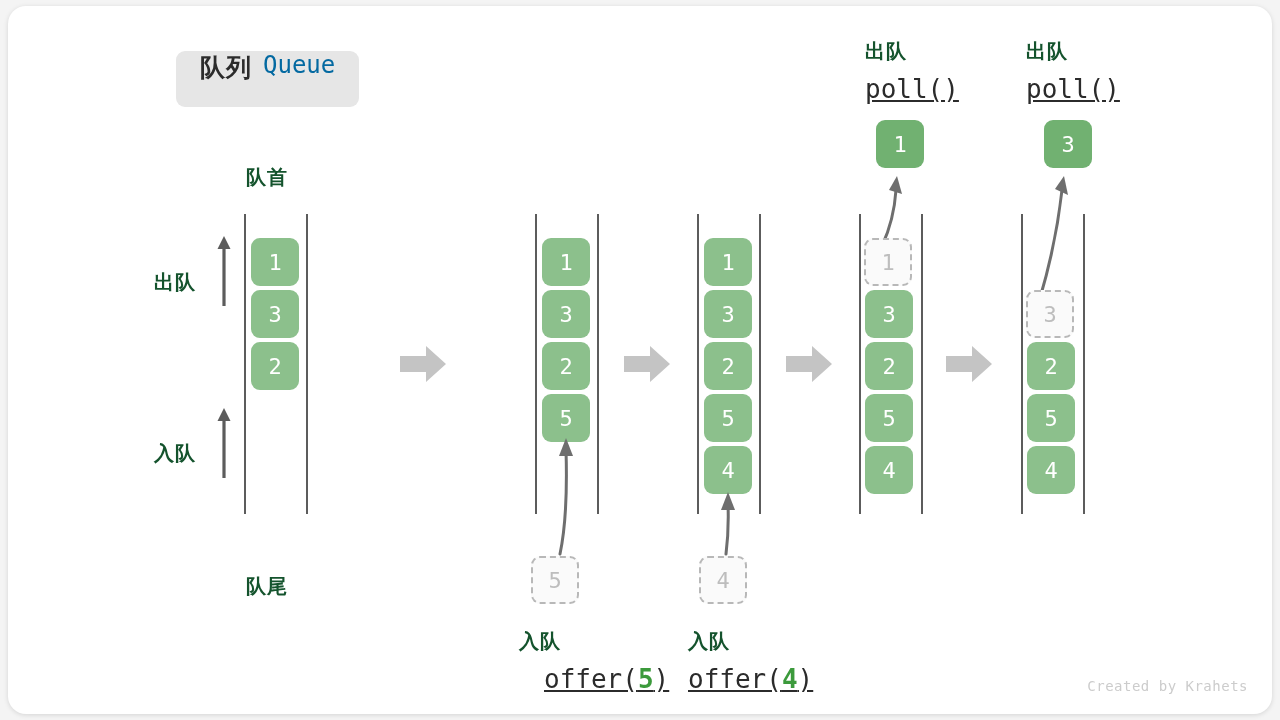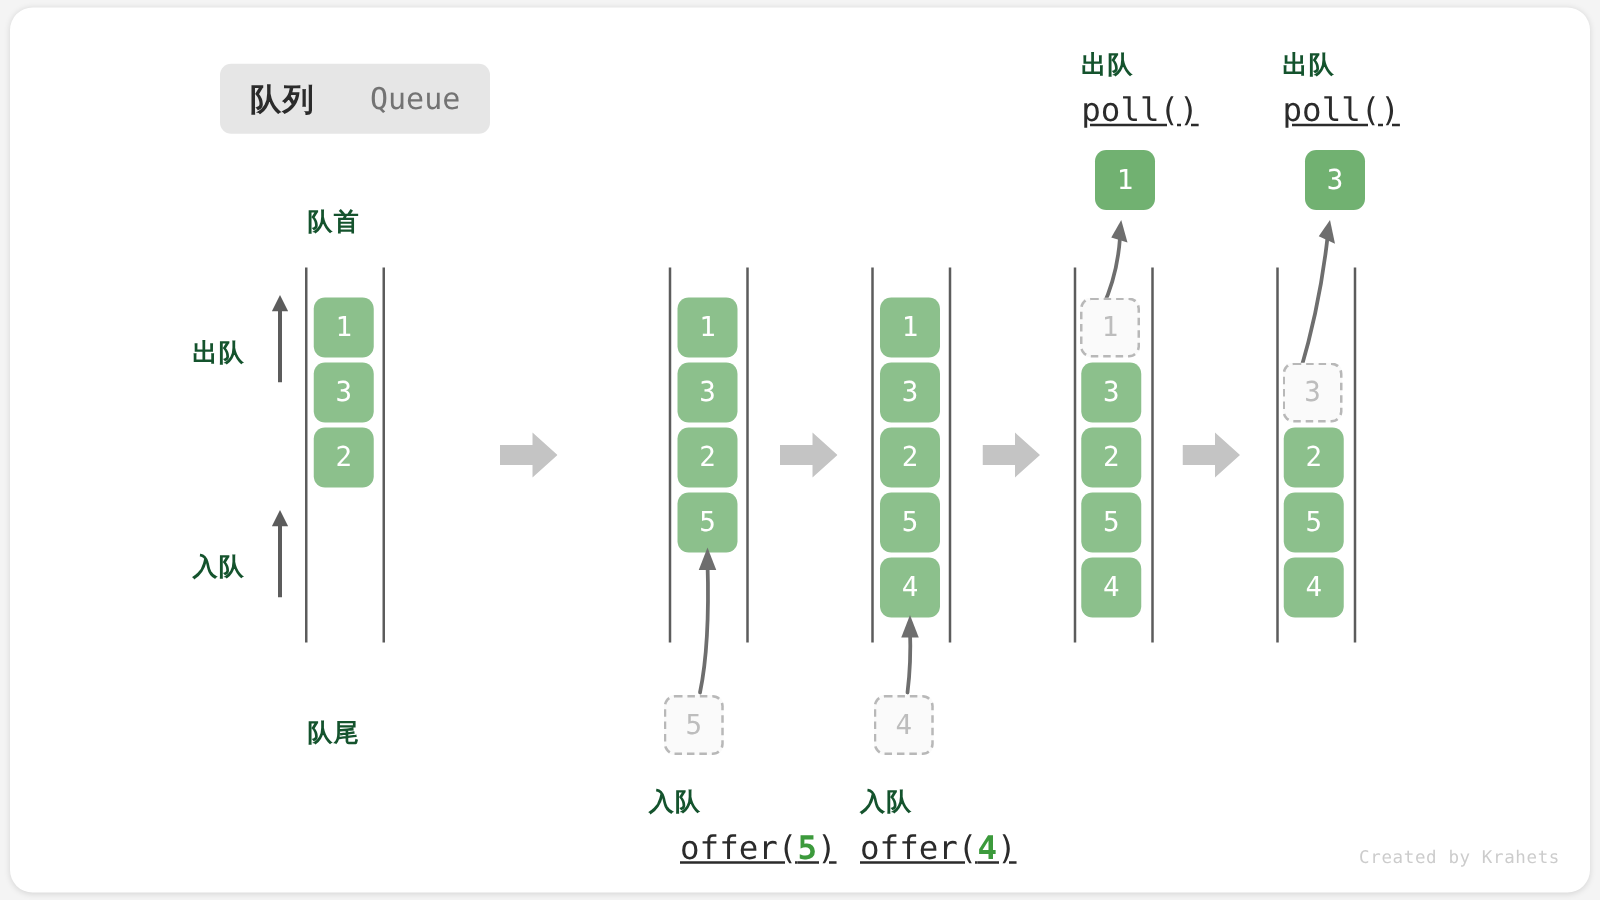--- a/index.html
+++ b/index.html
@@ -31,34 +31,33 @@
   
   #title-badge {
     position: absolute;
     left: 168px;
     top: 45px;
     height: 56px;
     padding: 0 24px;
     background: #e6e6e6;
     border-radius: 9px;
     display: flex;
-    align-items: center;
-    gap: 27px;
+    align-items: flex-start;
+    gap: 11px;
   }
   #title-badge .cn {
     font-size: 25px;
     font-weight: bold;
     color: #2b2b2b;
     letter-spacing: 1px;
   }
   #title-badge .en {
     font-family: "DejaVu Sans Mono", "Liberation Mono", monospace;
     font-size: 24px;
-    color: #737373;
-    margin-left: 17px;
+    color: #0369a1;
   }
 
   
   .cn-label {
     position: absolute;
     font-size: 20px;
     font-weight: bold;
     color: #14532d;
     letter-spacing: 1px;
     white-space: nowrap;

